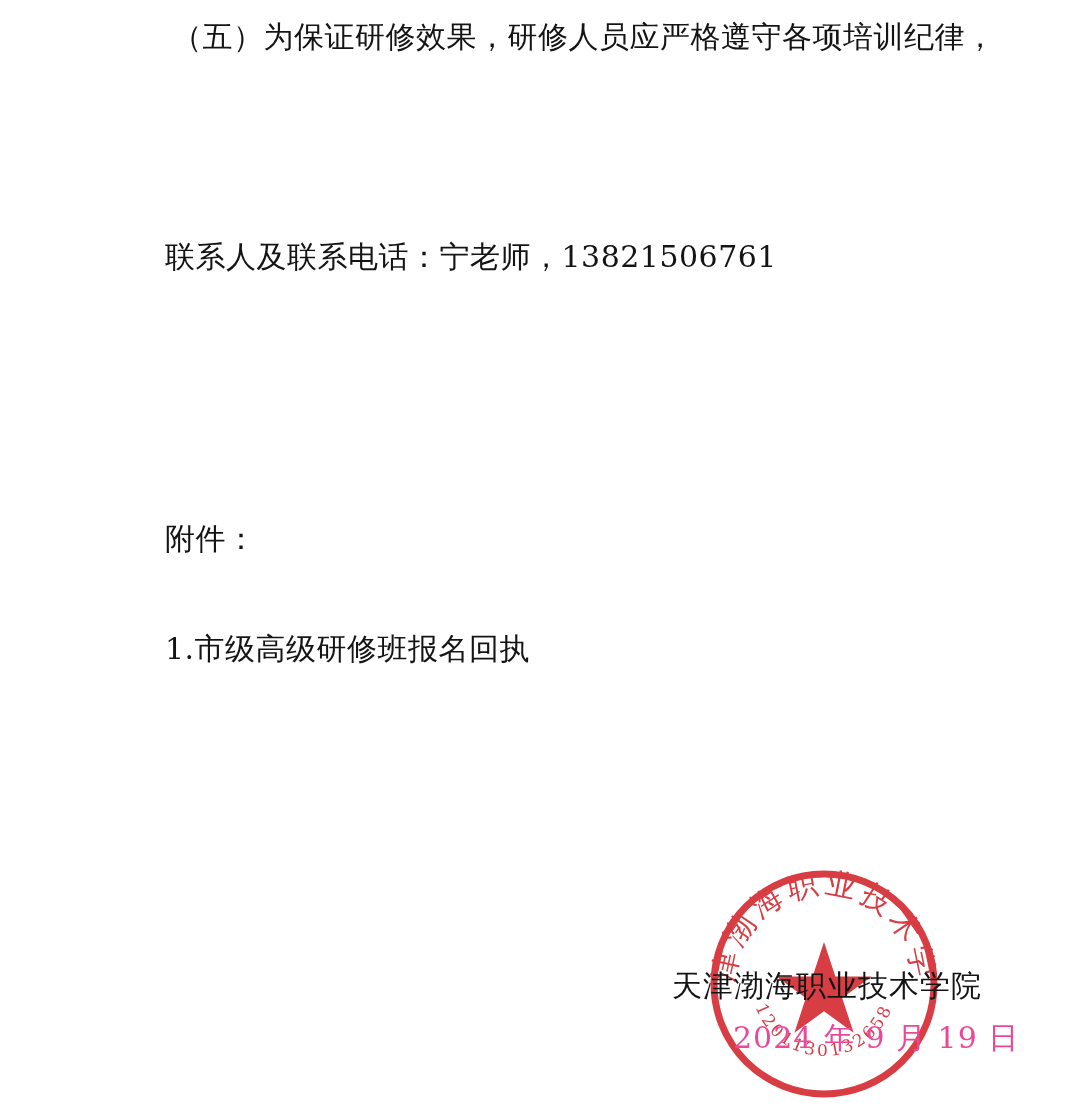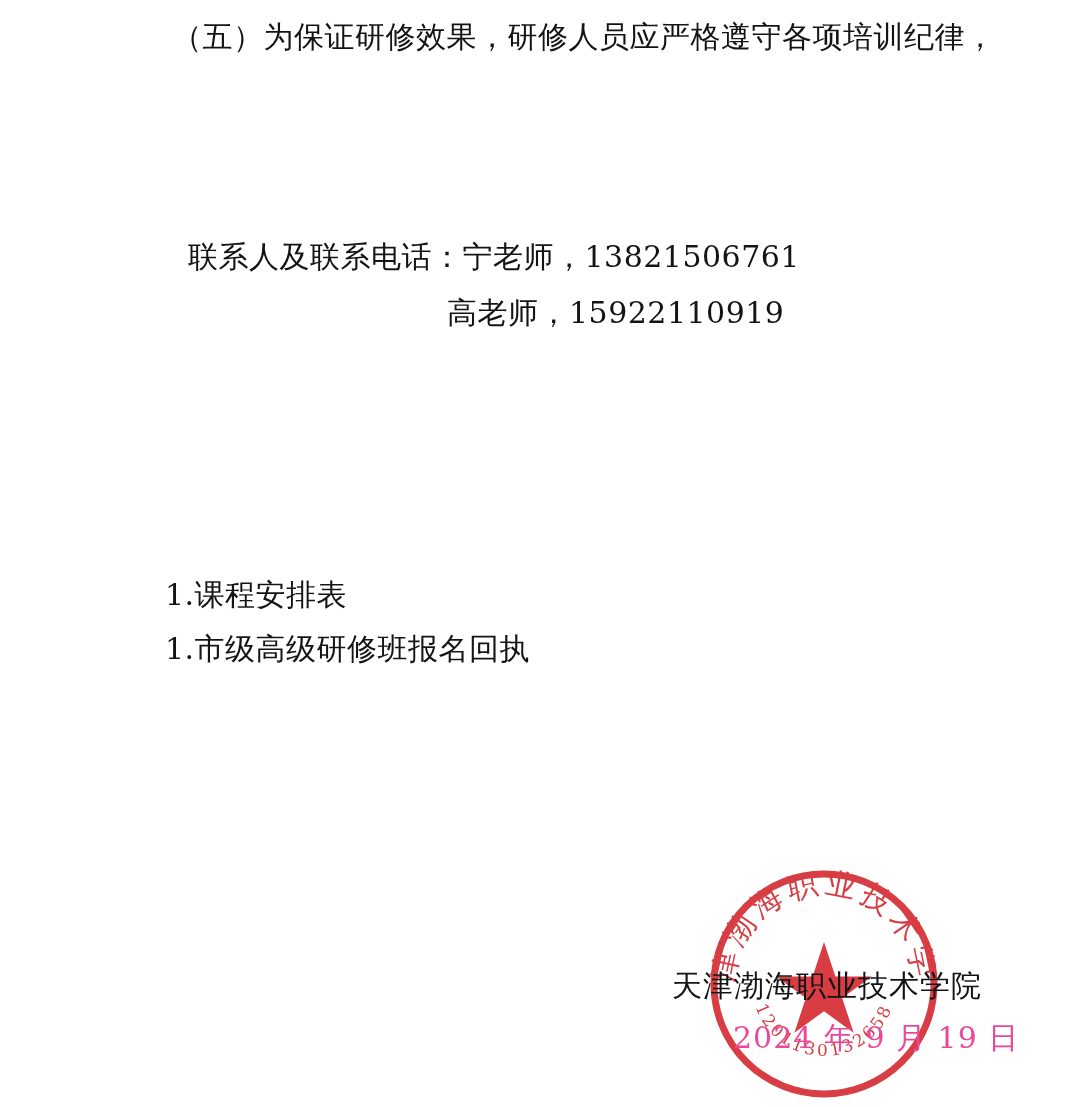--- a/index.html
+++ b/index.html
@@ -40,21 +40,20 @@
   #clause-line-2 {
     left: 110px;
     top: 64px;
   }
 
   
   #contact-label-line {
     left: 165px;
     top: 230px;
     font-size: 30px;
-    margin-left: 23px;
   }
   #contact-line-2 {
     left: 447px;
     top: 286px;
     font-size: 30px;
   }
 
   
   #attachment-title {
     left: 165px;
@@ -113,23 +112,22 @@
   }
 </style>
 </head>
 <body>
 
 <div class="page">
 
   <div class="para" id="clause-line-1">（五）为保证研修效果，研修人员应严格遵守各项培训纪律，</div>
 
   <div class="para" id="contact-label-line">联系人及联系电话：宁老师，13821506761</div>
-  <div class="para" id="contact-line-2">高老师，15922110919</div>
 
-  <div class="para" id="attachment-item-1">1.课程安排表</div>
+  <div class="para" id="attachment-title">附件：</div>
   <div class="para" id="attachment-item-2">1.市级高级研修班报名回执</div>
 
   <div id="official-seal">
     <svg viewBox="0 0 236 236" xmlns="http://www.w3.org/2000/svg">
       <defs>
         <path id="seal-top-arc" d="M 28,118 A 90,90 0 0 1 208,118" fill="none"></path>
         <path id="seal-bottom-arc" d="M 46,118 A 72,72 0 0 0 190,118" fill="none"></path>
       </defs>
       <circle cx="118" cy="118" r="110" fill="none" stroke="#d2232a" stroke-width="7"></circle>
       <text class="seal-text" font-size="30" letter-spacing="5">

